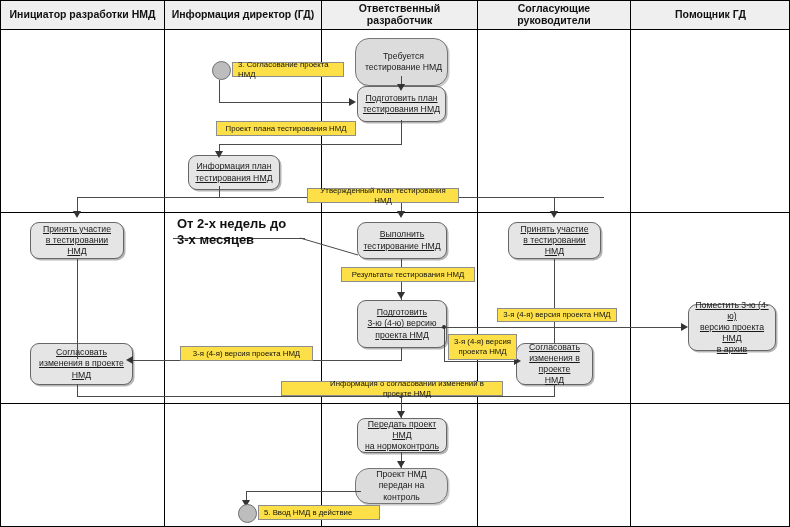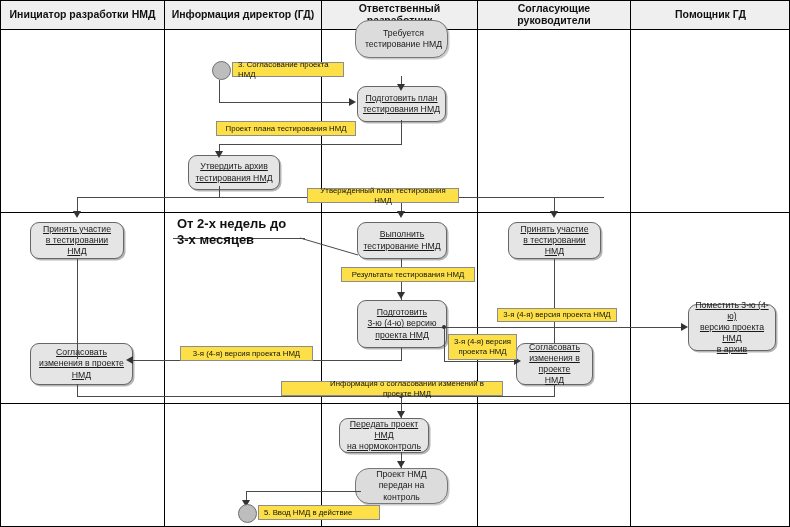--- a/index.html
+++ b/index.html
@@ -171,29 +171,29 @@
   <div class="vline" style="left:401px;top:452px;height:16px;"></div>
   <div class="arrow-d" style="left:396.5px;top:461px;"></div>
 
   <div class="hline" style="left:246px;top:491px;width:115px;"></div>
   <div class="vline" style="left:246px;top:491px;height:12px;"></div>
   <div class="arrow-d" style="left:241.5px;top:500px;"></div>
 
   <div class="circle-node" style="left:212px;top:61px;width:17px;height:17px;"></div>
   <div class="doclabel leftal" style="left:232px;top:62px;width:112px;height:15px;">3. Согласование проекта НМД</div>
 
-  <div class="node terminator" style="left:355px;top:20px;width:93px;height:38px;padding-left:8px;">Требуется
+  <div class="node terminator" style="left:355px;top:38px;width:93px;height:48px;padding-left:8px;">Требуется
 тестирование НМД</div>
 
   <div class="node process" style="left:357px;top:86px;width:89px;height:36px;">Подготовить план
 тестирования НМД</div>
 
   <div class="doclabel" style="left:216px;top:121px;width:140px;height:15px;">Проект плана тестирования НМД</div>
 
-  <div class="node process" style="left:188px;top:155px;width:92px;height:35px;">Утвердить архив
+  <div class="node process" style="left:188px;top:155px;width:92px;height:35px;">Информация план
 тестирования НМД</div>
 
   <div class="doclabel" style="left:307px;top:188px;width:152px;height:15px;">Утвержденный план тестирования НМД</div>
 
   <div class="node process" style="left:30px;top:222px;width:94px;height:37px;">Принять участие
 в тестировании НМД</div>
 
   <div class="doclabel bold leftal" style="left:172px;top:226px;width:132px;height:12px;">От 2-х недель до 3-х месяцев</div>
 
   <div class="node process" style="left:357px;top:222px;width:90px;height:37px;">Выполнить
@@ -222,21 +222,21 @@
   <div class="node process" style="left:30px;top:343px;width:103px;height:42px;">Согласовать
 изменения в проекте
 НМД</div>
 
   <div class="node process" style="left:516px;top:343px;width:77px;height:42px;">Согласовать
 изменения в проекте
 НМД</div>
 
   <div class="doclabel" style="left:281px;top:381px;width:222px;height:15px;padding-left:34px;">Информация о согласовании изменений в проекте НМД</div>
 
-  <div class="node process" style="left:339px;top:418px;width:90px;height:35px;">Передать проект НМД
+  <div class="node process" style="left:357px;top:418px;width:90px;height:35px;border-radius:8px;">Передать проект НМД
 на нормоконтроль</div>
 
   <div class="node terminator" style="left:355px;top:468px;width:93px;height:36px;">Проект НМД
 передан на контроль</div>
 
   <div class="circle-node" style="left:238px;top:504px;width:17px;height:17px;"></div>
   <div class="doclabel leftal" style="left:258px;top:505px;width:122px;height:15px;">5. Ввод НМД в действие</div>
 
   <div id="outer-frame"></div>
 </div>

